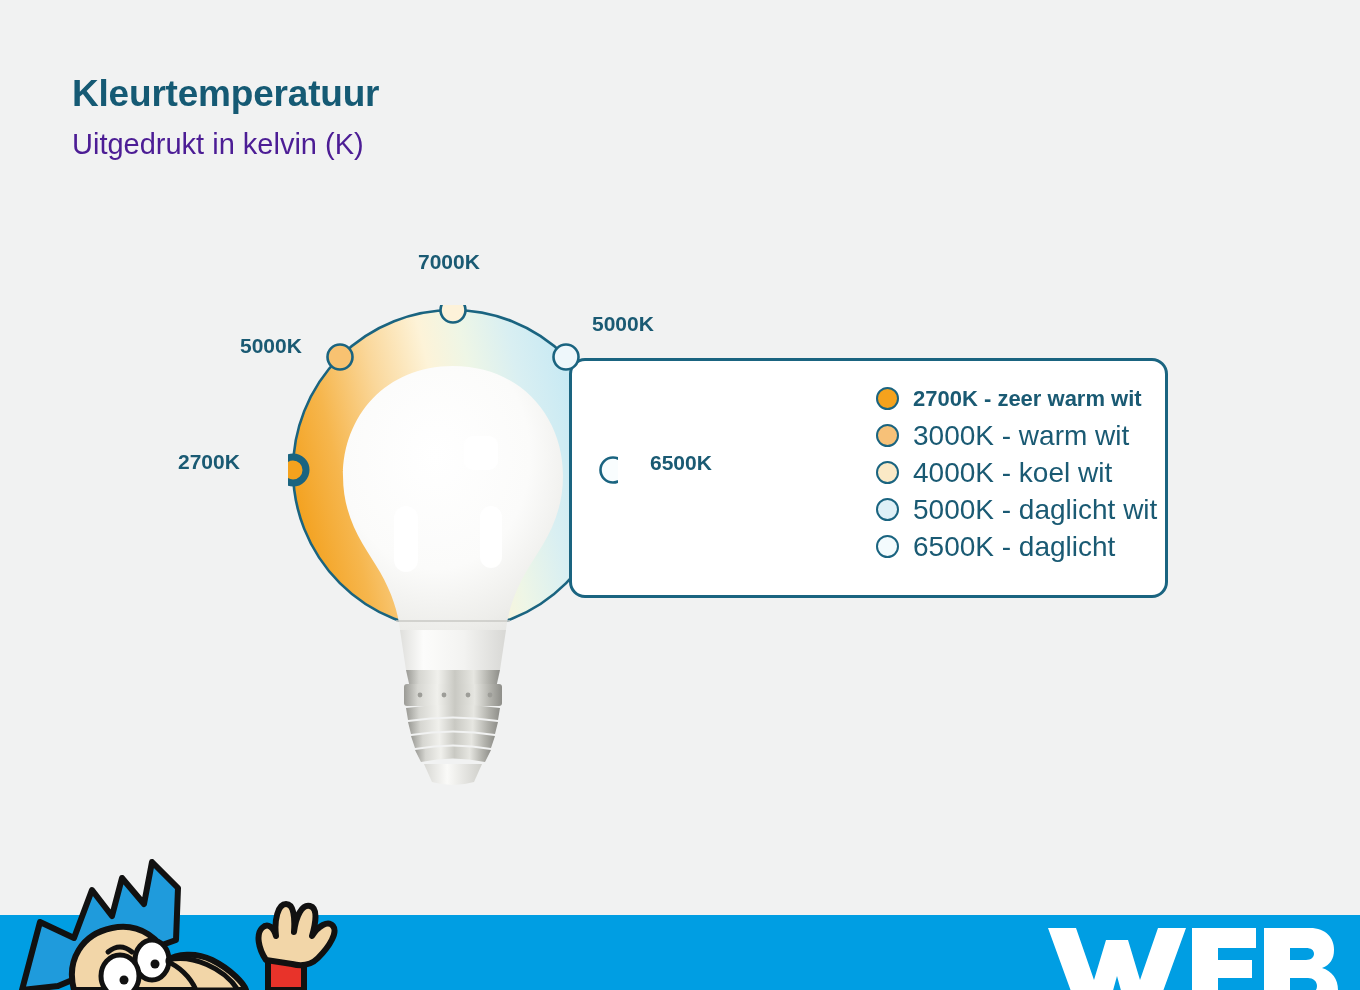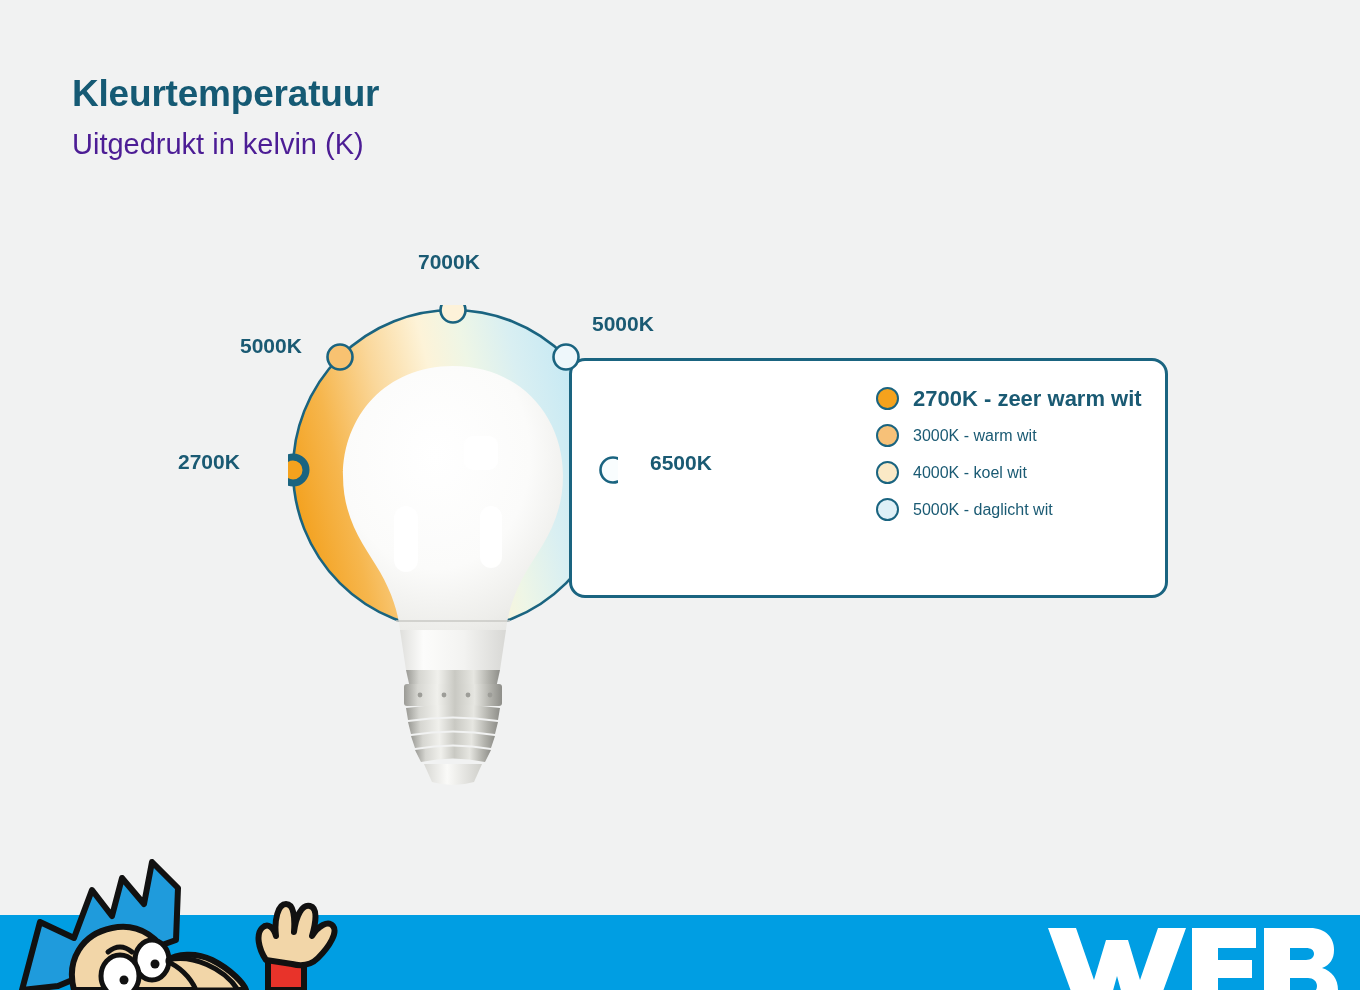--- a/index.html
+++ b/index.html
@@ -92,21 +92,21 @@
   .legend-dot {
     width: 23px;
     height: 23px;
     border-radius: 50%;
     border: 2.5px solid #1a6480;
     box-sizing: border-box;
     flex: 0 0 auto;
     margin-right: 14px;
   }
   .legend-label {
-    font-size: 16px;
+    font-size: 28px;
     color: #1a5a73;
     white-space: nowrap;
   }
   .legend-item.is-active .legend-label {
     font-weight: bold;
     font-size: 22px;
   }
 
   
   .node-label {
@@ -244,20 +244,24 @@
         <span class="legend-label">3000K - warm wit</span>
       </li>
       <li class="legend-item">
         <span class="legend-dot" style="background:#fbe9c6"></span>
         <span class="legend-label">4000K - koel wit</span>
       </li>
       <li class="legend-item">
         <span class="legend-dot" style="background:#dff0f7"></span>
         <span class="legend-label">5000K - daglicht wit</span>
       </li>
+      <li class="legend-item">
+        <span class="legend-dot" style="background:#f3fbfd"></span>
+        <span class="legend-label">6500K - daglicht</span>
+      </li>
     </ul>
   </div>
 
   <svg style="position:absolute;left:288px;top:75px;width:330px;height:330px;" viewBox="0 0 330 330">
 
     <circle cx="325" cy="165" r="12.5" fill="#f9fdfe" stroke="#1a6480" stroke-width="2.6"></circle>
 
     <circle cx="278" cy="52" r="12.5" fill="#eef7fb" stroke="#1a6480" stroke-width="2.6"></circle>
 
     <circle cx="165" cy="5" r="12.5" fill="#fdf2d9" stroke="#1a6480" stroke-width="2.6"></circle>

